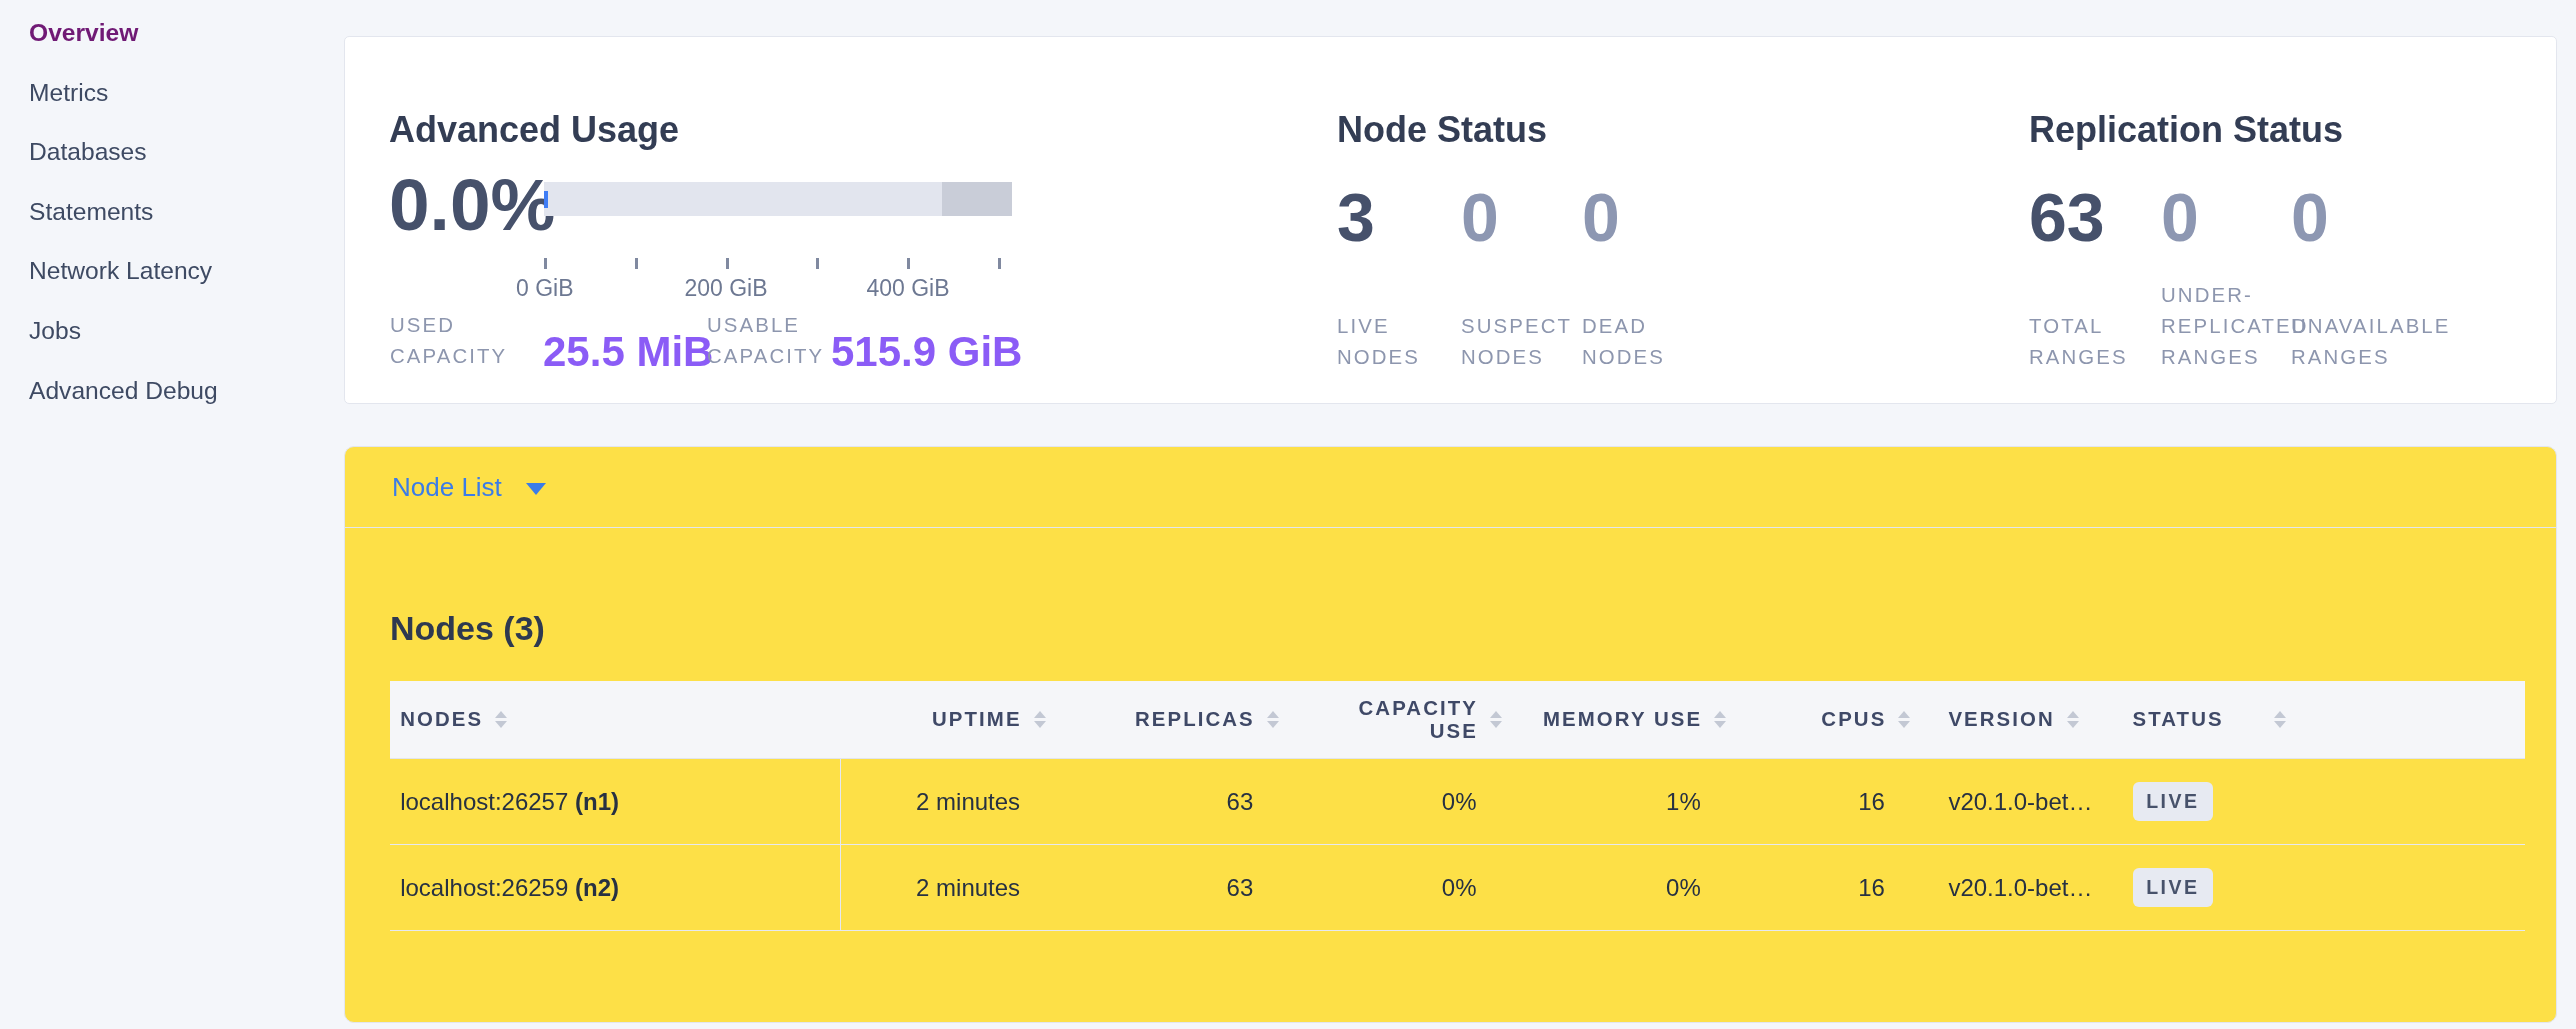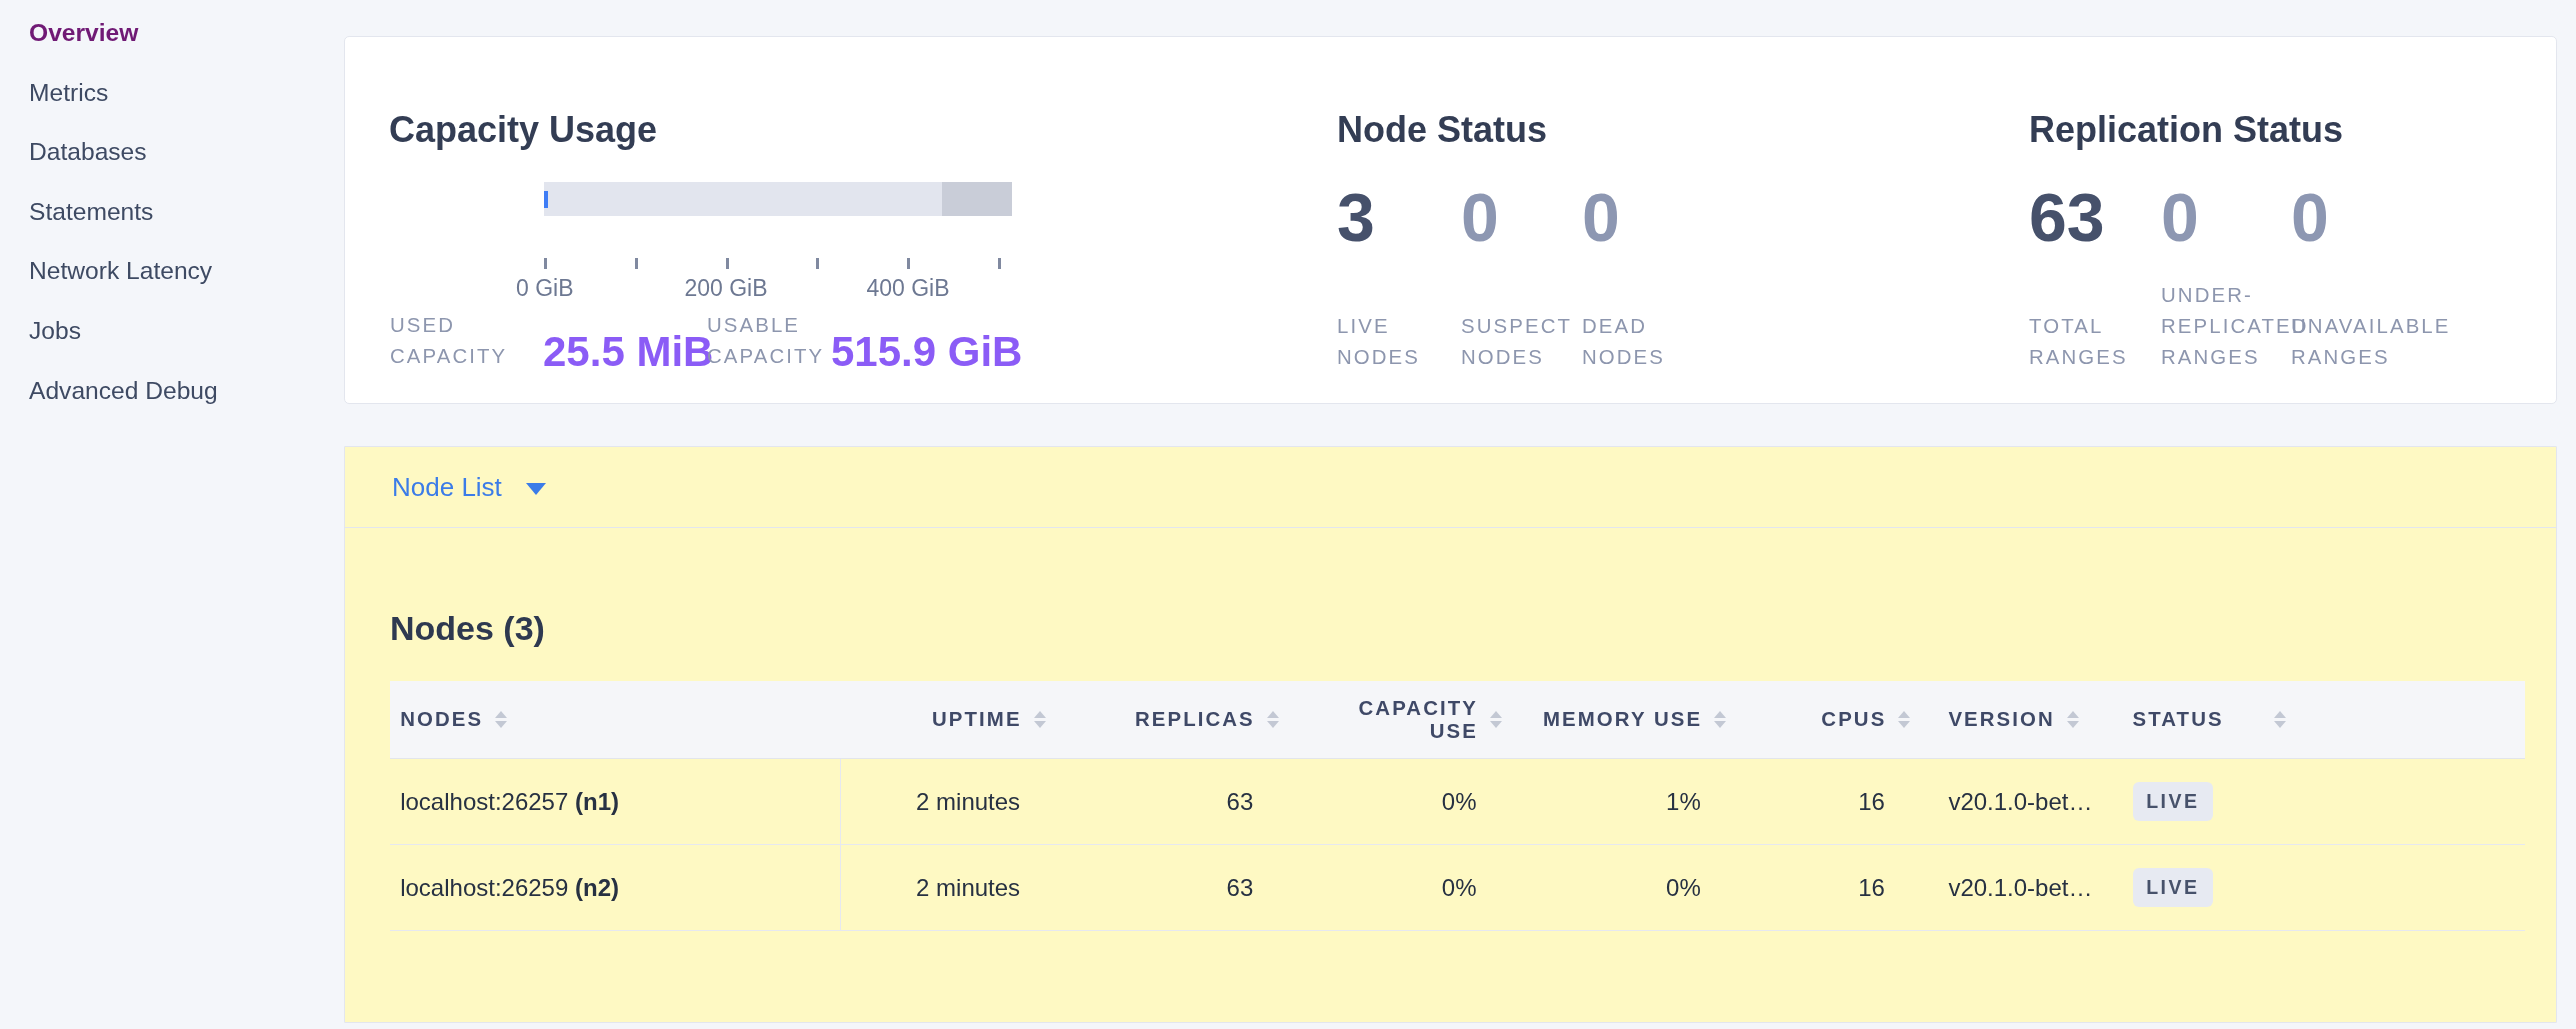--- a/index.html
+++ b/index.html
@@ -49,22 +49,22 @@
   #node-stats .stat:nth-child(3){width:144px;}
   #repl-stats .stat:nth-child(1){width:132px;}
   #repl-stats .stat:nth-child(2){width:130px;}
   #repl-stats .stat:nth-child(3){width:161px;}
   .stat .val{font-size:68px;line-height:85px;font-weight:700;color:#46516b;}
   .stat.dim .val{color:#8d97b2;}
   .stat .lbl{margin-top:18.7px;height:94px;display:flex;flex-direction:column;justify-content:flex-end;
     font-size:20.4px;line-height:31px;letter-spacing:2.1px;color:#8d96ae;white-space:pre-line;}
 
   
-  .list-card{position:absolute;left:344px;top:446px;width:2213px;height:577px;background:#fef9c3;
-    border:1.7px solid #e3e6ee;border-radius:1px;box-sizing:border-box;}
+  .list-card{position:absolute;left:344px;top:446px;width:2213px;height:577px;background:#fde047;
+    border:1.7px solid #e3e6ee;border-radius:10px;box-sizing:border-box;}
   .list-header{height:81px;border-bottom:1.7px solid #e3e6ee;display:flex;align-items:center;padding-left:47px;box-sizing:border-box;}
   .node-list-btn{display:flex;align-items:center;cursor:pointer;}
   .node-list-btn .txt{font-size:26px;color:#3b7ce8;line-height:26px;}
   .caret{width:0;height:0;border-left:10.2px solid transparent;border-right:10.2px solid transparent;
     border-top:12px solid #3b7ce8;margin-left:24px;margin-top:3.4px;}
 
   .list-body{padding:48px 33px 0 45px;}
   .table-title{font-size:34px;font-weight:700;color:#2e3950;line-height:37px;}
 
   table.nodes{border-collapse:collapse;table-layout:fixed;width:2135px;margin-top:26px;}
@@ -97,21 +97,22 @@
       <div class="side-item active">Overview</div>
       <div class="side-item">Metrics</div>
       <div class="side-item">Databases</div>
       <div class="side-item">Statements</div>
       <div class="side-item">Network Latency</div>
       <div class="side-item">Jobs</div>
       <div class="side-item">Advanced Debug</div>
     </nav>
 
   <section class="summary-card">
-    <h2 class="card-title" id="cap-title">Capacity Usage</h2>
+    <h2 class="card-title" id="cap-title">Advanced Usage</h2>
+    <div class="cap-percent">0.0%</div>
 
     <div class="cap-bar">
       <div class="cap-bar-other" id="cap-bar-other" style="width: 15%;"></div>
       <div class="cap-bar-used"></div>
     </div>
     <div class="cap-axis" id="cap-axis">
         <span class="tick" style="left: 0px;"></span>
         <span class="tick-label" style="left: 0.8px;">0 GiB</span>
         <span class="tick" style="left: 91px;"></span>
         <span class="tick" style="left: 182px;"></span>

